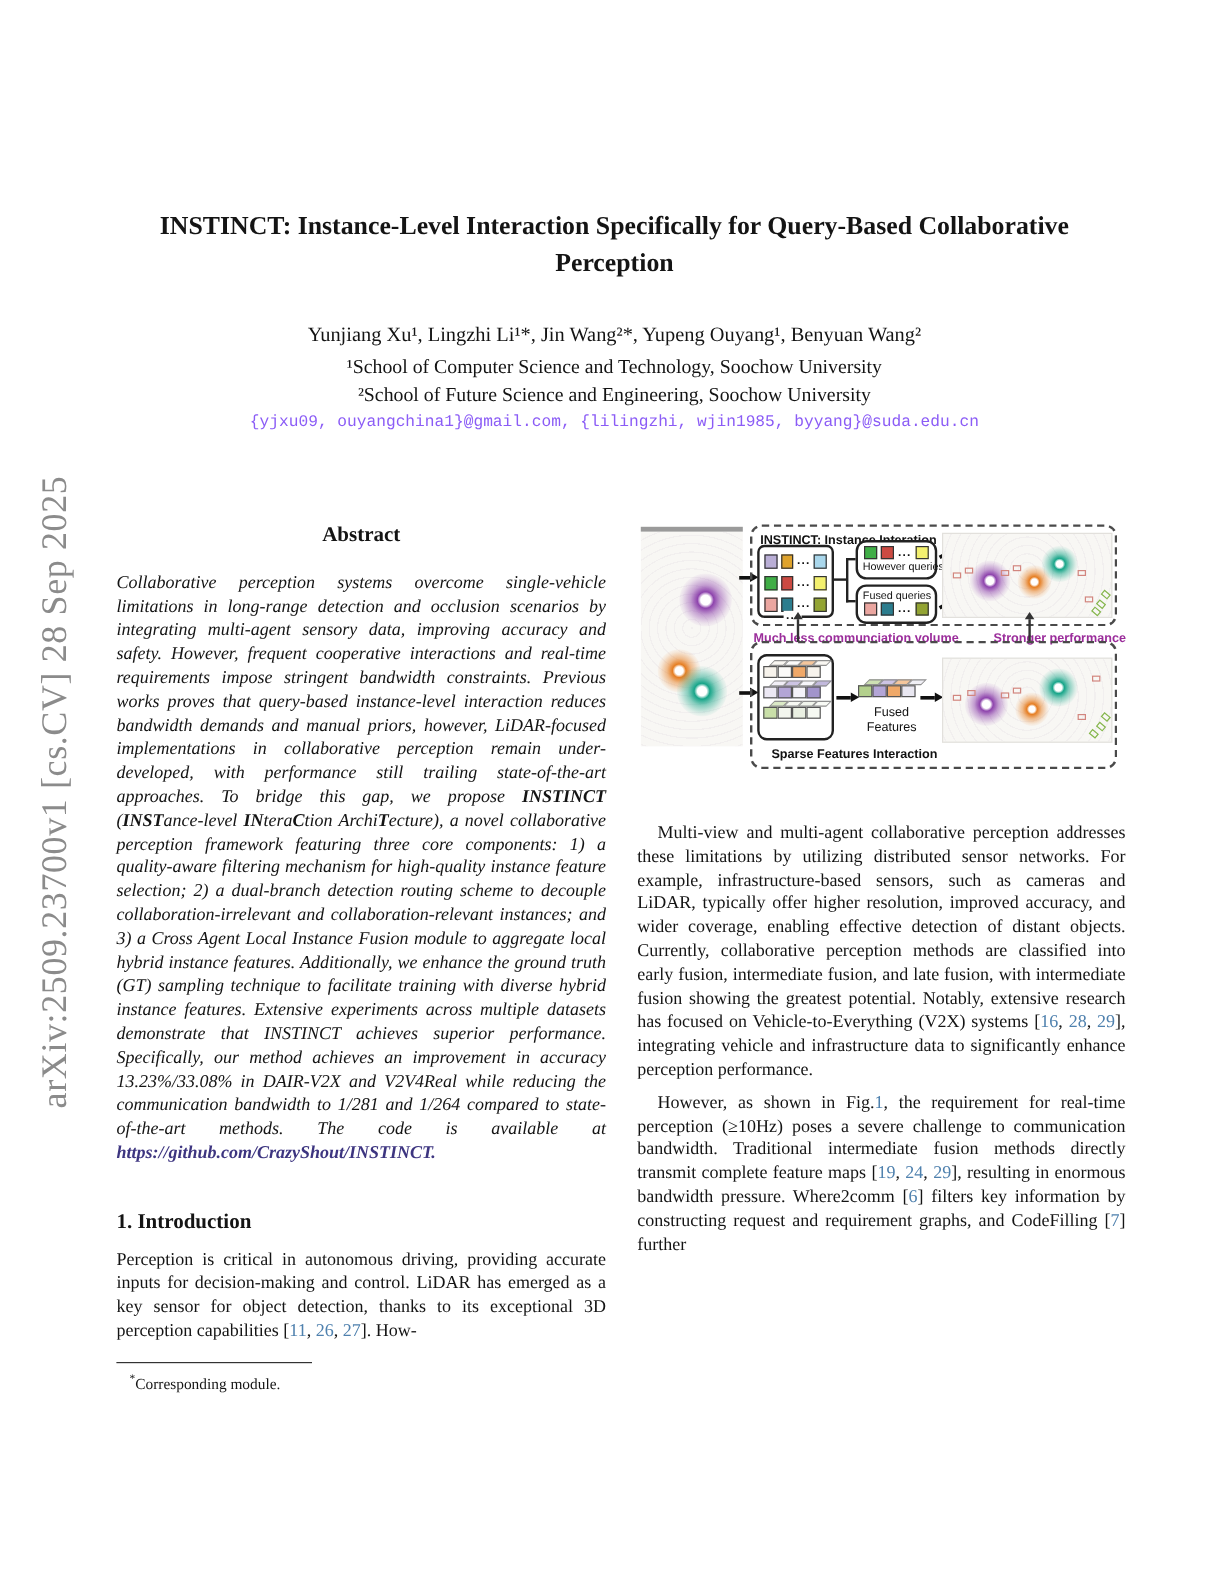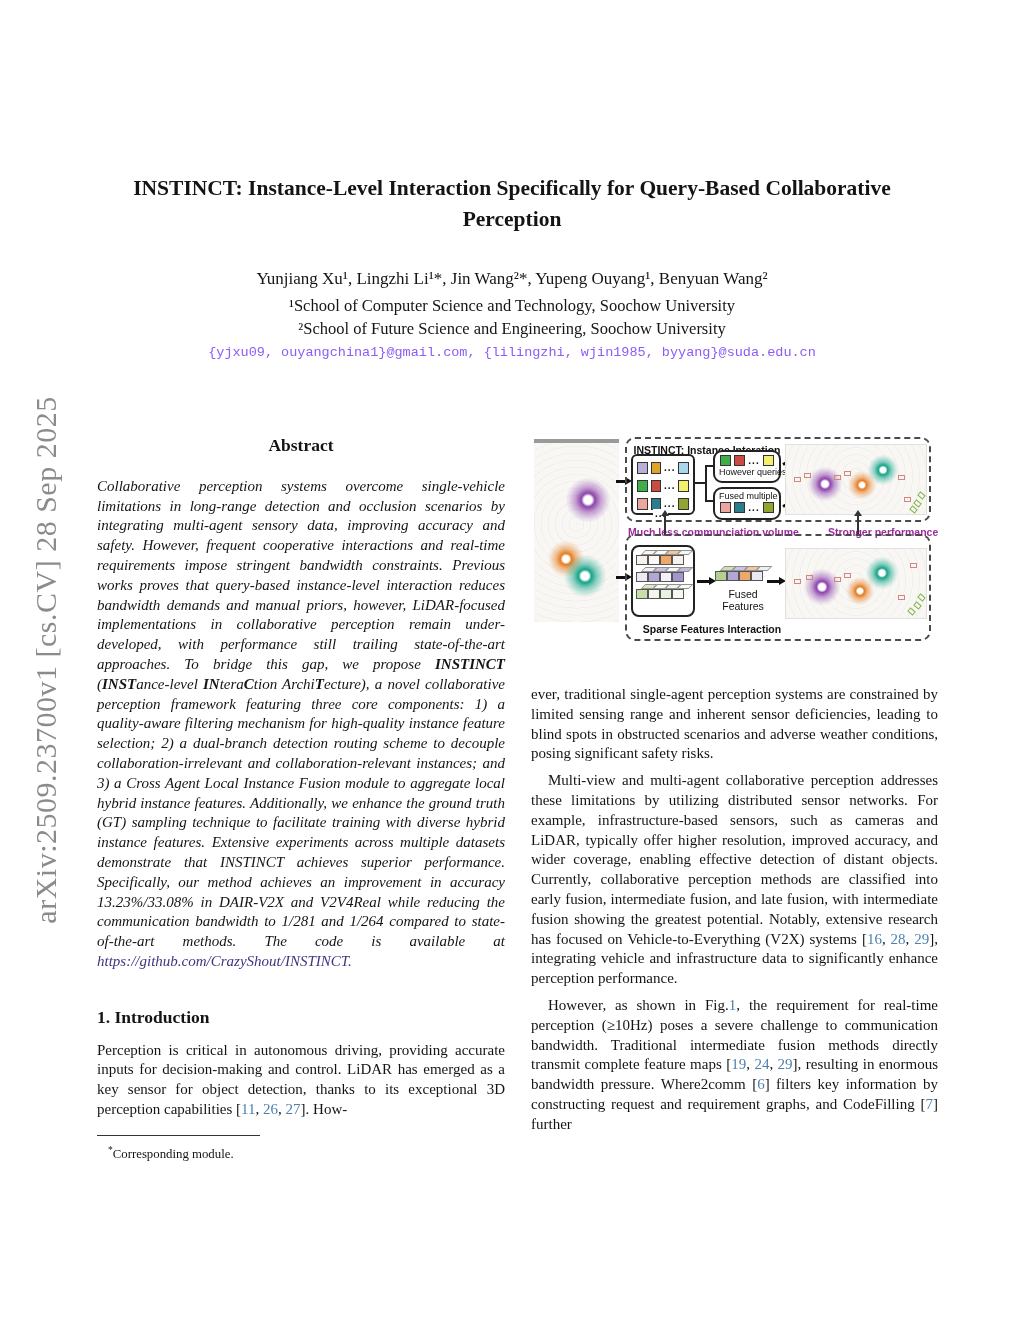--- a/index.html
+++ b/index.html
@@ -33,21 +33,21 @@
   .col{position:absolute; top:434px; font-size:15px; line-height:19.8px;}
   .col-left{left:97px; width:408px;}
   .col-right{left:531px; width:407px;}
   .abs-head{text-align:center; font-weight:bold; font-size:17.5px; margin:2px 0 21px 0;}
   .abs-body{font-style:italic; text-align:justify;}
   .sec-head{font-size:17.5px; font-weight:bold; margin:36px 0 13px 0;}
   p.body{text-align:justify; margin:0 0 7px 0;}
   p.body.indent{text-indent:17px;}
   .b{font-weight:bold;}
   .cite{color:var(--cite);}
-  .link{color:var(--link); font-style:italic;}
+  .link{color:var(--link); font-style:italic;font-weight:bold;}
   .sup{vertical-align:super; font-size:9.5px;}
   .fn-rule{width:163px; border-top:1.3px solid #333; margin-top:15px;}
   .footnote{font-size:12.8px; padding-left:11px; margin-top:5px;}
   
   .figure{position:relative; width:407px; height:208px; margin-top:3px;
           font-family:"Liberation Sans", sans-serif;}
   .scene{position:absolute; background:#f8f7f4; overflow:hidden;}
   .scene-rings{position:absolute; inset:0;
     background:
       repeating-radial-gradient(circle at 50% 45%, rgba(120,90,140,.05) 0 1px, transparent 1px 7px);}
@@ -174,21 +174,21 @@
         <div class="qsqs">
           <span class="sq s" style="background: rgb(63, 174, 70);"></span>
           <span class="sq s" style="background: rgb(204, 74, 66);"></span>
           <span class="dots">...</span>
           <span class="sq s" style="background: rgb(243, 240, 110);"></span>
         </div>
         <div class="qlabel">However queries</div>
       </div>
 
       <div class="qbox fused">
-        <div class="qlabel">Fused multiple</div>
+        <div class="qlabel">Fused queries</div>
         <div class="qsqs">
           <span class="sq s" style="background: rgb(235, 166, 160);"></span>
           <span class="sq s" style="background: rgb(43, 125, 142);"></span>
           <span class="dots">...</span>
           <span class="sq s" style="background: rgb(147, 164, 50);"></span>
         </div>
       </div>
 
       <div class="harrow diag" style="left:156px; top:24px; width:12px; transform:rotate(-28deg);"></div>
       <div class="harrow diag" style="left:156px; top:66px; width:12px; transform:rotate(-28deg);"></div>
@@ -295,16 +295,15 @@
         <span class="tb" style="left:112px; top:46px;"></span>
         <span class="tb g" style="left:128px; top:54px; transform:rotate(40deg);"></span>
         <span class="tb g" style="left:132px; top:46px; transform:rotate(40deg);"></span>
         <span class="tb g" style="left:122px; top:60px; transform:rotate(40deg);"></span>
       </div>
     </div>
   </div>
 
   <div class="gap-after-caption"></div>
 
-  <p class="body"><span>ever, traditional single-agent perception systems are constrained by limited sensing range and inherent sensor deficiencies, leading to blind spots in obstructed scenarios and adverse weather conditions, posing significant safety risks.</span></p>
   <p class="body indent"><span>Multi-view and multi-agent collaborative perception addresses these limitations by utilizing distributed sensor networks. For example, infrastructure-based sensors, such as cameras and LiDAR, typically offer higher resolution, improved accuracy, and wider coverage, enabling effective detection of distant objects. Currently, collaborative perception methods are classified into early fusion, intermediate fusion, and late fusion, with intermediate fusion showing the greatest potential. Notably, extensive research has focused on Vehicle-to-Everything (V2X) systems [</span><span class="cite">16</span><span>, </span><span class="cite">28</span><span>, </span><span class="cite">29</span><span>], integrating vehicle and infrastructure data to significantly enhance perception performance.</span></p>
   <p class="body indent"><span>However, as shown in Fig.</span><span class="cite">1</span><span>, the requirement for real-time perception (≥10Hz) poses a severe challenge to communication bandwidth. Traditional intermediate fusion methods directly transmit complete feature maps [</span><span class="cite">19</span><span>, </span><span class="cite">24</span><span>, </span><span class="cite">29</span><span>], resulting in enormous bandwidth pressure. Where2comm [</span><span class="cite">6</span><span>] filters key information by constructing request and requirement graphs, and CodeFilling [</span><span class="cite">7</span><span>] further</span></p>
 </div>
 
 </body></html>

